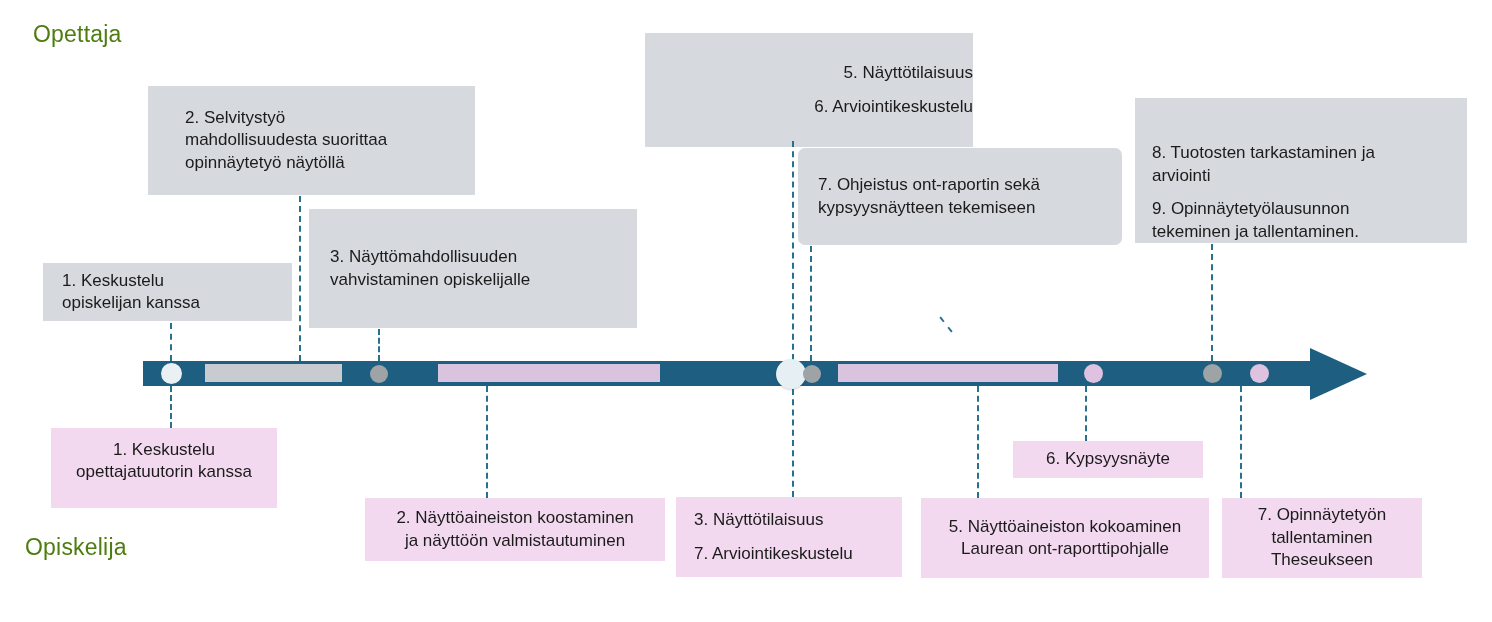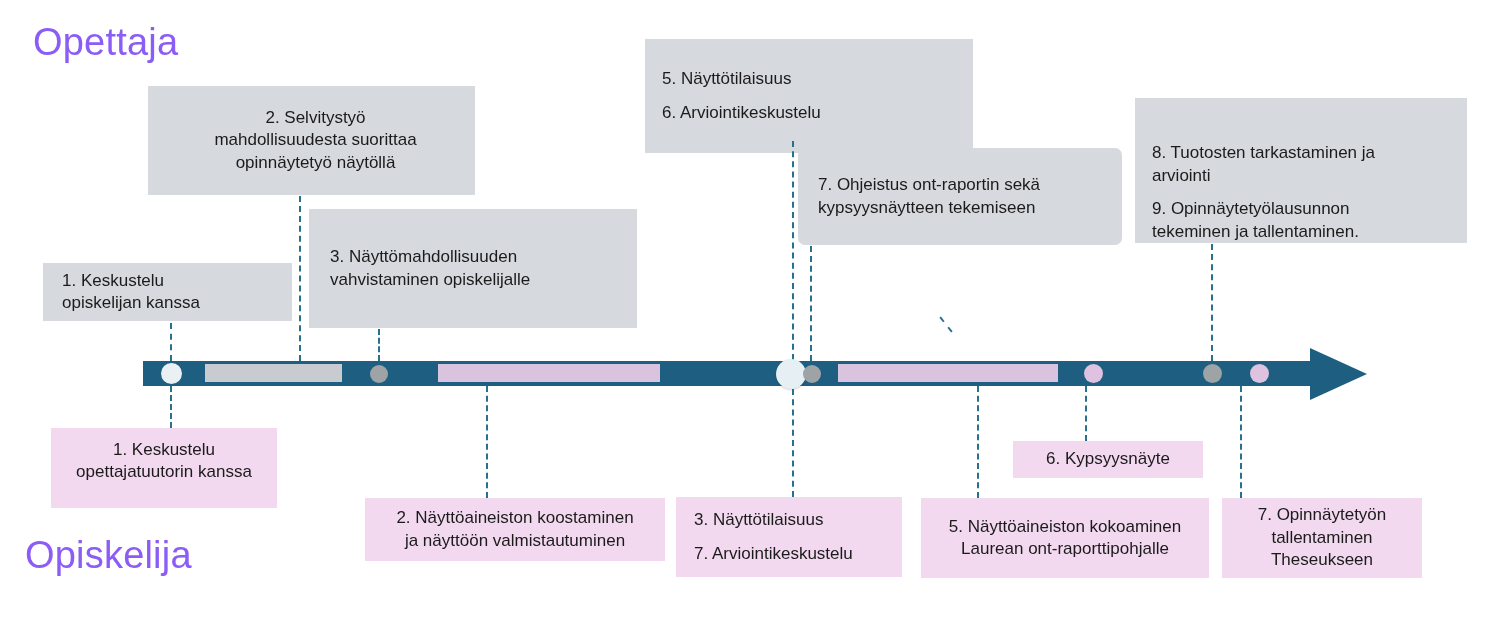--- a/index.html
+++ b/index.html
@@ -7,24 +7,24 @@
     position: relative;
     width: 1492px;
     height: 622px;
     background: #ffffff;
     font-family: "Liberation Sans", "DejaVu Sans", sans-serif;
     color: #1b1b1b;
     overflow: hidden;
   }
   .lane-label {
     position: absolute;
-    font-size: 38px;
+    font-size: 23px;
     font-weight: 500;
     letter-spacing: 0.2px;
-    color: #8b5cf6;
+    color: #4d7c0f;
   }
   
   .bar {
     position: absolute;
     left: 143px; top: 361px;
     width: 1169px; height: 25px;
     background: var(--bar);
   }
   .arrowhead {
     position: absolute;
@@ -85,32 +85,32 @@
 <div id="canvas">
 
   <div class="lane-label" style="left:33px; top:21px;">Opettaja</div>
   <div class="lane-label" style="left:25px; top:534px;">Opiskelija</div>
 
   <div class="box gray-box" style="left:43px; top:263px; width:249px; height:58px; padding-left:19px;">
     <p>1. Keskustelu
 opiskelijan kanssa</p>
   </div>
 
-  <div class="box gray-box" style="left:148px; top:86px; width:327px; height:109px; padding-left:8px;text-align:center;">
+  <div class="box gray-box" style="left:148px; top:86px; width:327px; height:109px; padding-left:37px;">
     <p>2. Selvitystyö
 mahdollisuudesta suorittaa
 opinnäytetyö näytöllä</p>
   </div>
 
   <div class="box gray-box" style="left:309px; top:209px; width:328px; height:119px; padding-left:21px;">
     <p>3. Näyttömahdollisuuden
 vahvistaminen opiskelijalle</p>
   </div>
 
-  <div class="box gray-box" style="left:645px; top:39px; width:328px; height:114px; padding-left:17px;">
+  <div class="box gray-box" style="left:645px; top:33px; width:328px; height:114px; padding-left:17px;align-items:flex-end;">
     <p>5. Näyttötilaisuus</p>
     <p>6. Arviointikeskustelu</p>
   </div>
 
   <div class="box gray-box" style="left:798px; top:148px; width:324px; height:97px; padding-left:20px;border-radius:7px;">
     <p>7. Ohjeistus ont-raportin sekä
 kypsyysnäytteen tekemiseen</p>
   </div>
 
   <div class="box gray-box" style="left:1135px; top:98px; width:332px; height:145px; padding-left:17px;justify-content:flex-end;">

